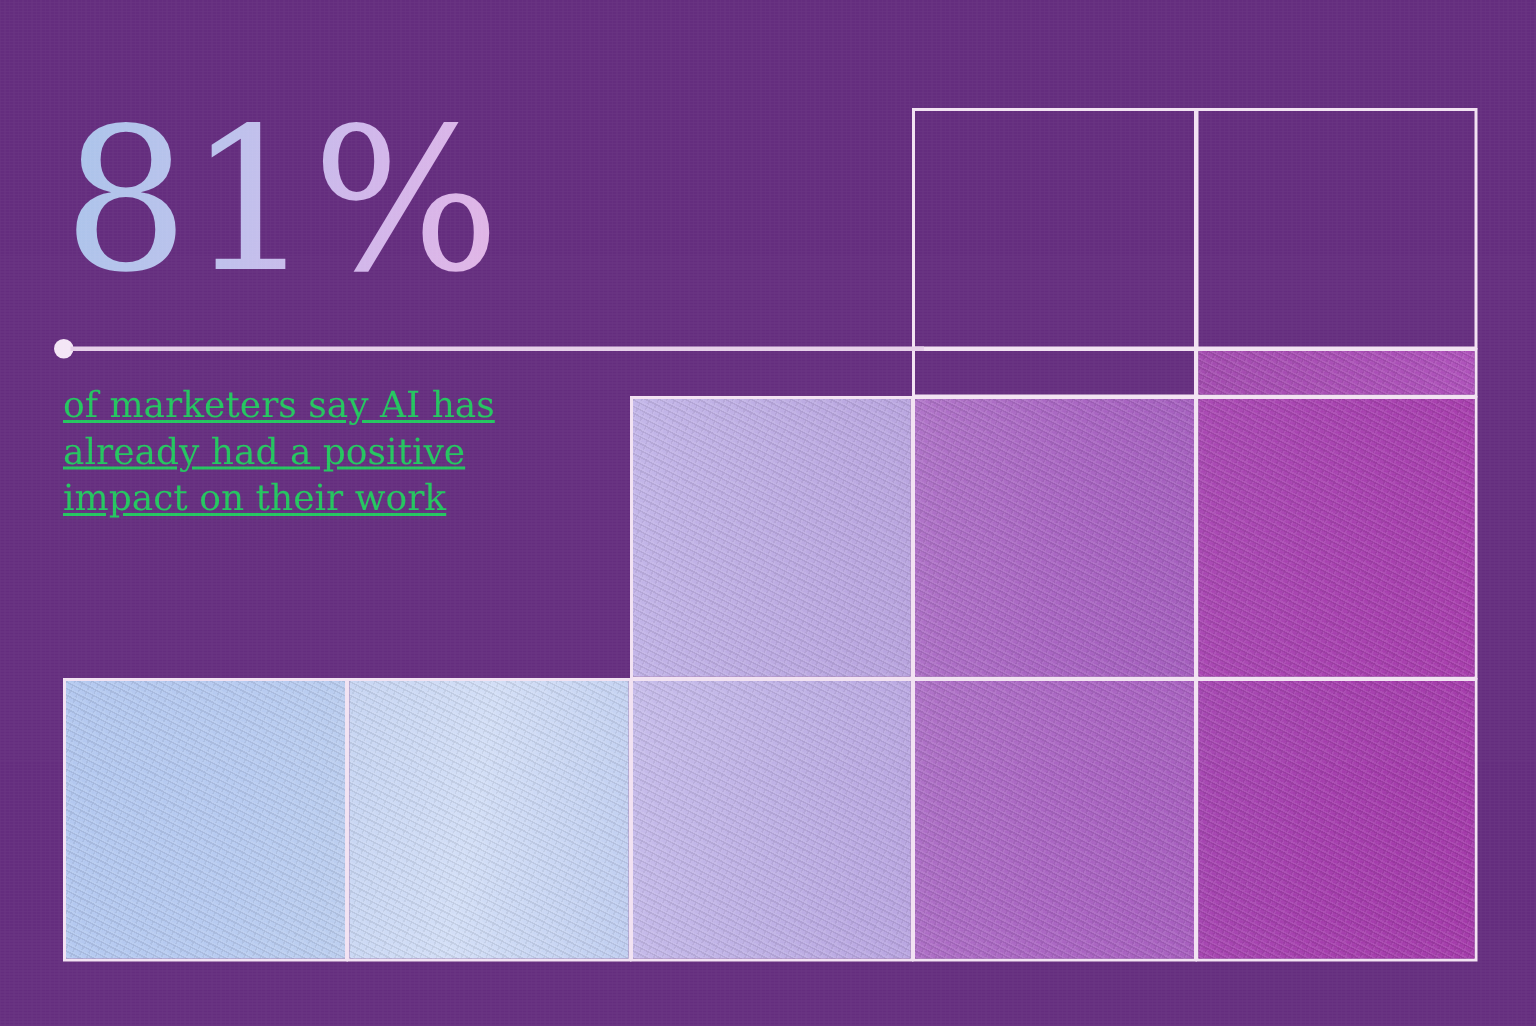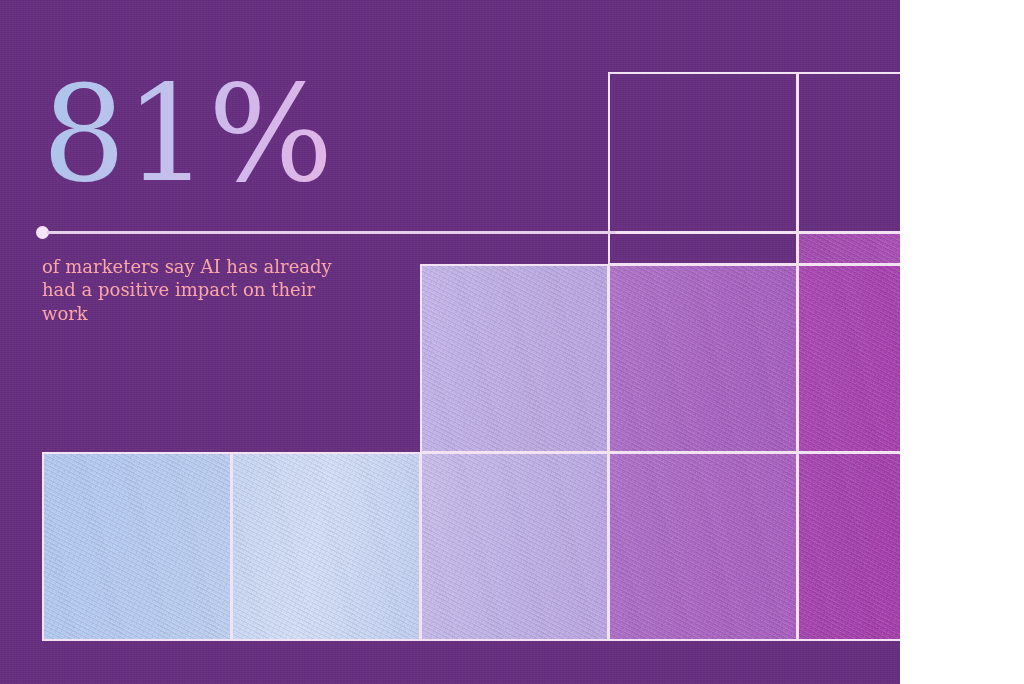--- a/index.html
+++ b/index.html
@@ -9,21 +9,21 @@
   }
   body {
     width: 1024px;
     height: 684px;
     overflow: hidden;
     font-family: "DejaVu Serif", "Liberation Serif", serif;
   }
 
   #canvas {
     position: relative;
-    width: 900px;
+    width: 1024px;
     height: 684px;
     background: #642d7e;
     overflow: hidden;
   }
 
   
   #grain {
     position: absolute;
     inset: 0;
     pointer-events: none;
@@ -113,24 +113,25 @@
     background: #e6cfe9;
   }
 
   #caption {
     position: absolute;
     left: 42px;
     top: 255px;
     width: 300px;
     z-index: 20;
     font-family: "DejaVu Serif", "Liberation Serif", serif;
-    font-size: 18px;
+    font-size: 24px;
     line-height: 1.30;
-    color: #fca5a5;
+    color: #22c55e;
     font-weight: 400;
+    text-decoration: underline;
   }
 </style>
 </head>
 <body>
 
 <div id="canvas">
 
   <div id="bar-grid">
 
     <div class="cell outline" style="left:608px; top:72px; width:190px; height:161px;">

